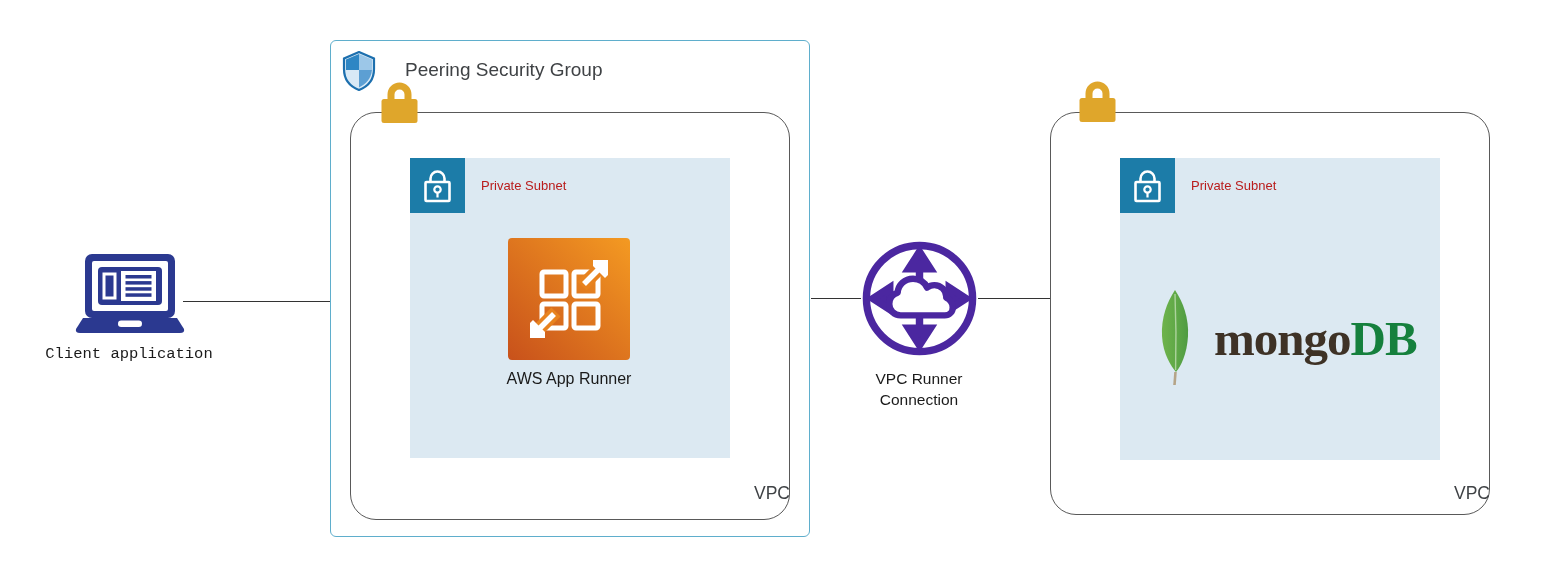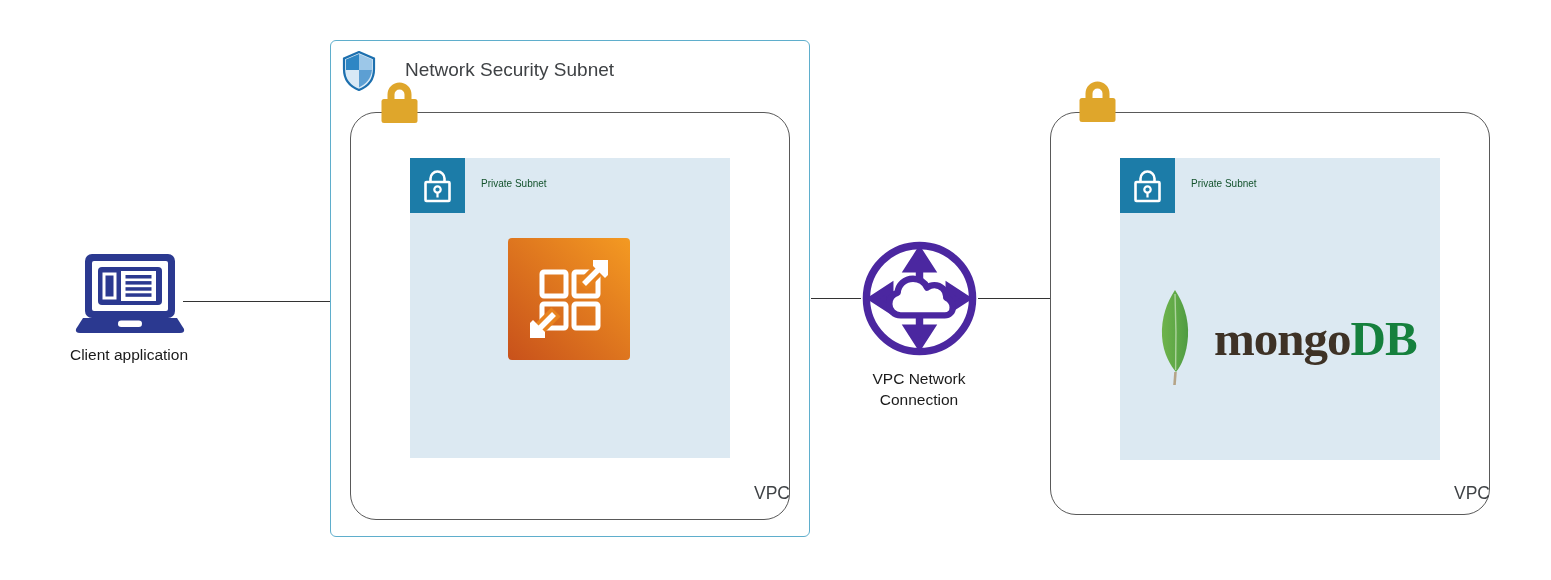--- a/index.html
+++ b/index.html
@@ -9,21 +9,21 @@
   .connector{position:absolute;height:0;border-top:1.5px solid #333333;}
   .nsg-box{position:absolute;left:330px;top:40px;width:480px;height:497px;
            border:1.6px solid #5FAECC;border-radius:6px;background:#fff;box-sizing:border-box;}
   .vpc-box{position:absolute;border:1.4px solid #595959;border-radius:26px;background:#fff;box-sizing:border-box;}
   .vpc1{left:350px;top:112px;width:440px;height:408px;}
   .vpc2{left:1050px;top:112px;width:440px;height:403px;}
   .subnet{position:absolute;background:#DCE9F2;}
   .subnet1{left:410px;top:158px;width:320px;height:300px;}
   .subnet2{left:1120px;top:158px;width:320px;height:302px;}
   .nsg-title{position:absolute;left:405px;top:59px;font-size:19px;color:#3F4245;}
-  .subnet-label{position:absolute;font-size:10px;color:#14532d;}
+  .subnet-label{position:absolute;font-size:13px;color:#b91c1c;}
   .vpc-label{position:absolute;font-size:17.5px;color:#3F4245;text-align:right;}
   .node-label{position:absolute;font-size:15.5px;color:#1A1A1A;text-align:center;line-height:21px;}
   .mongo-wordmark{position:absolute;left:1194px;top:314px;font-family:"Liberation Serif", serif;
                   font-weight:bold;font-size:49px;line-height:49px;letter-spacing:-1px;white-space:nowrap;}
   .mongo-dark{color:#3E3226;margin-left:20px;}
   .mongo-tan{color:#15803d;}
   svg{display:block;}
 </style>
 </head>
 <body>
@@ -42,34 +42,34 @@
       <rect x="29" y="20" width="11" height="24" fill="none" stroke="#ffffff" stroke-width="3"></rect>
       <rect x="46" y="17" width="35" height="30" fill="#ffffff"></rect>
       <rect x="50.5" y="21" width="26" height="3.5" fill="#2B3990"></rect>
       <rect x="50.5" y="27.1" width="26" height="3.5" fill="#2B3990"></rect>
       <rect x="50.5" y="33.2" width="26" height="3.5" fill="#2B3990"></rect>
       <rect x="50.5" y="39.3" width="26" height="3.5" fill="#2B3990"></rect>
       <path d="M8,64 H102 L109,75 Q110,79 105,79 H5 Q0,79 1,75 Z" fill="#2B3990"></path>
       <rect x="43" y="66.5" width="24" height="6.5" rx="3.2" fill="#ffffff"></rect>
     </svg>
   </div>
-  <div class="node-label" style="left:29px;top:344px;width:200px;">Client application</div>
+  <div class="node-label" style="left:29px;top:344px;width:200px;font-family:Liberation Mono, monospace;">Client application</div>
 
   <div class="nsg-box"></div>
 
   <div class="abs" style="left:342px;top:51px;">
     <svg width="34" height="40" viewBox="0 0 34 40">
       <path d="M17,1 L32,7.5 V18 C32,29 26,35.5 17,39 C8,35.5 2,29 2,18 V7.5 Z" fill="#D8E9F6"></path>
       <path d="M17,3 L4,8.5 L4,19 L17,19 Z" fill="#2E86C4"></path>
       <path d="M17,3 L30,8.5 L30,19 L17,19 Z" fill="#9CC7E8"></path>
       <path d="M17,19 H30 C29,28 24,33 17,36.5 Z" fill="#5C9FD3"></path>
       <path d="M17,1 L32,7.5 V18 C32,29 26,35.5 17,39 C8,35.5 2,29 2,18 V7.5 Z" fill="none" stroke="#1C6FAE" stroke-width="2.2"></path>
     </svg>
   </div>
-  <div class="nsg-title">Network Security Subnet</div>
+  <div class="nsg-title">Peering Security Group</div>
 
   <div class="vpc-box vpc1"></div>
 
   <div class="abs" style="left:379px;top:80px;">
     <svg width="41" height="44" viewBox="0 0 41 44">
       <path d="M12,22 V14.5 a8.5,8.5 0 0 1 17,0 V22" fill="none" stroke="#DFA62B" stroke-width="7"></path>
       <rect x="2.5" y="19" width="36" height="24" rx="2.5" fill="#DFA62B"></rect>
     </svg>
   </div>
 
@@ -101,41 +101,42 @@
         <rect x="66" y="66" width="24" height="24" rx="2"></rect>
       </g>
       <line x1="74" y1="48" x2="95" y2="27" stroke="#E8831F" stroke-width="13"></line>
       <line x1="48" y1="74" x2="27" y2="95" stroke="#E8831F" stroke-width="13"></line>
       <line x1="76" y1="46" x2="93" y2="29" stroke="#ffffff" stroke-width="5.5"></line>
       <polygon points="100,22 100,37 97,40 88,31 85,28 85,22" fill="#ffffff" transform="translate(0,0)"></polygon>
       <line x1="46" y1="76" x2="29" y2="93" stroke="#ffffff" stroke-width="5.5"></line>
       <polygon points="22,100 22,85 25,82 34,91 37,94 37,100" fill="#ffffff"></polygon>
     </svg>
   </div>
+  <div class="node-label" style="left:469px;top:368px;width:200px;font-size:16px;">AWS App Runner</div>
 
   <div class="vpc-label" style="left:350px;top:483px;width:440px;">VPC</div>
 
   <div class="abs" style="left:859px;top:238px;">
     <svg width="121" height="121" viewBox="0 0 122 122">
       <circle cx="61" cy="61" r="53.5" fill="#ffffff" stroke="#4B27A0" stroke-width="7.5"></circle>
       <g stroke="#4B27A0" stroke-width="7.5" fill="#4B27A0">
         <line x1="61" y1="52" x2="61" y2="30"></line>
           <polygon points="61,14 50,31 72,31"></polygon>
         <line x1="61" y1="70" x2="61" y2="92"></line>
           <polygon points="61,108 50,91 72,91"></polygon>
         <line x1="52" y1="61" x2="30" y2="61"></line>
           <polygon points="14,61 31,50 31,72"></polygon>
         <line x1="70" y1="61" x2="92" y2="61"></line>
           <polygon points="108,61 91,50 91,72"></polygon>
       </g>
       <path d="M42,78 C35.5,78 30.5,72.8 30.5,66.5 C30.5,61 34,56.5 39,55 C39.6,47 46.2,41 54.5,41 C60.8,41 66.2,44.5 68.7,50 C70.7,48.4 73.3,47.5 76,47.5 C82.6,47.5 88,52.8 88,59.2 L87.9,60 C92,62 94.5,65.8 94.5,70 C94.5,74.5 91,78 86.5,78 Z" fill="#ffffff" stroke="#4B27A0" stroke-width="6.5" stroke-linejoin="round"></path>
     </svg>
   </div>
   <div class="node-label" style="left:839px;top:368px;width:160px;">
-    <div>VPC Network</div>
+    <div>VPC Runner</div>
     <div>Connection</div>
   </div>
 
   <div class="vpc-box vpc2"></div>
 
   <div class="abs" style="left:1077px;top:79px;">
     <svg width="41" height="44" viewBox="0 0 41 44">
       <path d="M12,22 V14.5 a8.5,8.5 0 0 1 17,0 V22" fill="none" stroke="#DFA62B" stroke-width="7"></path>
       <rect x="2.5" y="19" width="36" height="24" rx="2.5" fill="#DFA62B"></rect>
     </svg>

